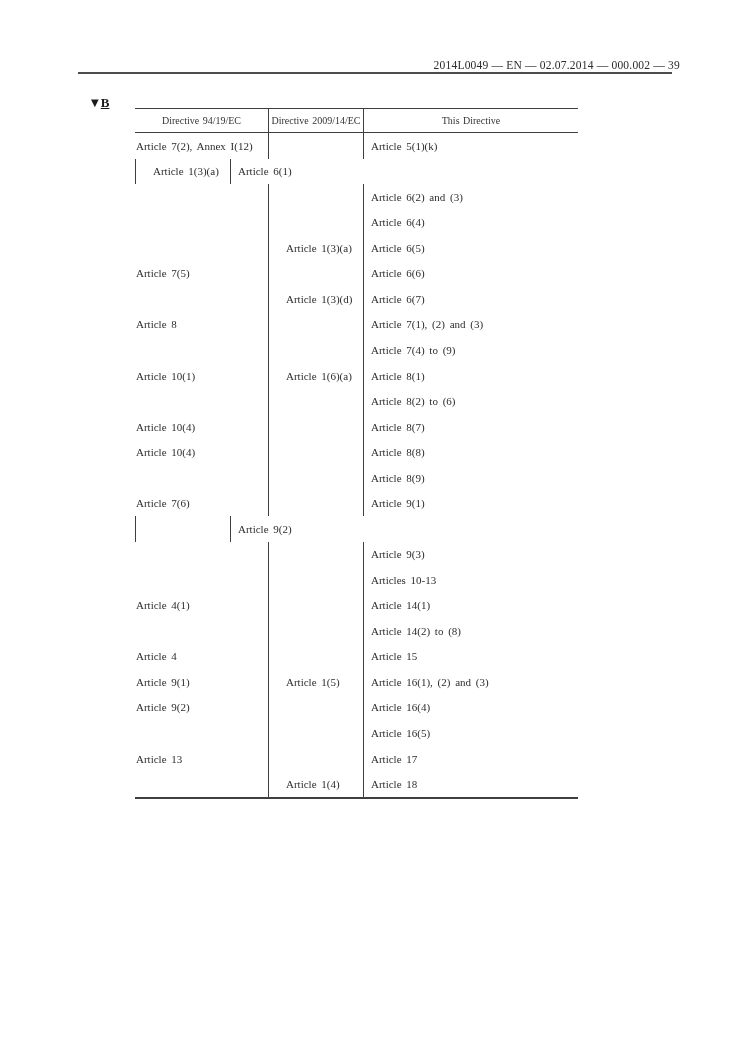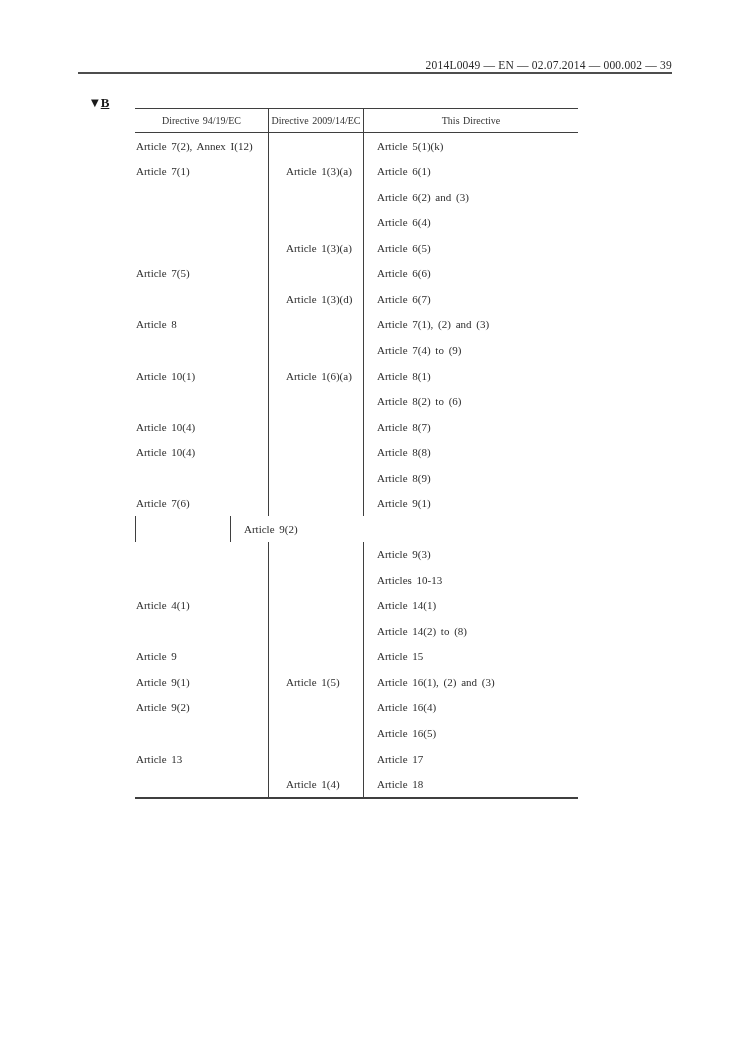--- a/index.html
+++ b/index.html
@@ -12,21 +12,21 @@
     height: 1061px;
     position: relative;
     font-family: "Liberation Serif", "DejaVu Serif", serif;
     color: #2d2d2d;
     overflow: hidden;
   }
   
   .page-header-ref {
     position: absolute;
     top: 59px;
-    right: 78px;
+    right: 70px;
     font-size: 11.5px;
     letter-spacing: 0.2px;
     color: #2a2a2a;
     white-space: nowrap;
   }
   .header-rule {
     position: absolute;
     top: 72px;
     left: 78px;
     width: 594px;
@@ -78,21 +78,21 @@
     box-sizing: border-box;
     display: flex;
     align-items: center;
     font-size: 11px;
     word-spacing: 2px;
     white-space: nowrap;
     overflow: hidden;
   }
   .col0 { width: 133px; padding-left: 1px; }
   .col1 { width: 95px;  padding-left: 17px; border-left: 1px solid #3f3f3f; }
-  .col2 { width: 215px; padding-left: 13px; border-left: 1px solid #3f3f3f; }
+  .col2 { width: 215px; padding-left: 7px; border-left: 1px solid #3f3f3f; }
   .thead-row .tcell {
     justify-content: center;
     padding-left: 0;
     font-size: 10px;
     word-spacing: 1px;
     color: #333333;
   }
 </style>
 </head>
 <body>
@@ -111,21 +111,20 @@
     <div class="tcell col1">Directive 2009/14/EC</div>
     <div class="tcell col2">This Directive</div>
   </div>
   <div id="tbody">
       <div class="trow tbody-row">
         <div class="tcell col0">Article 7(2), Annex I(12)</div>
         <div class="tcell col1"></div>
         <div class="tcell col2">Article 5(1)(k)</div>
       </div>
       <div class="trow tbody-row">
-        <div class="tcell col0">Article 7(1)</div>
         <div class="tcell col1">Article 1(3)(a)</div>
         <div class="tcell col2">Article 6(1)</div>
       </div>
       <div class="trow tbody-row">
         <div class="tcell col0"></div>
         <div class="tcell col1"></div>
         <div class="tcell col2">Article 6(2) and (3)</div>
       </div>
       <div class="trow tbody-row">
         <div class="tcell col0"></div>
@@ -205,21 +204,21 @@
         <div class="tcell col0">Article 4(1)</div>
         <div class="tcell col1"></div>
         <div class="tcell col2">Article 14(1)</div>
       </div>
       <div class="trow tbody-row">
         <div class="tcell col0"></div>
         <div class="tcell col1"></div>
         <div class="tcell col2">Article 14(2) to (8)</div>
       </div>
       <div class="trow tbody-row">
-        <div class="tcell col0">Article 9</div>
+        <div class="tcell col0">Article 4</div>
         <div class="tcell col1"></div>
         <div class="tcell col2">Article 15</div>
       </div>
       <div class="trow tbody-row">
         <div class="tcell col0">Article 9(1)</div>
         <div class="tcell col1">Article 1(5)</div>
         <div class="tcell col2">Article 16(1), (2) and (3)</div>
       </div>
       <div class="trow tbody-row">
         <div class="tcell col0">Article 9(2)</div>

